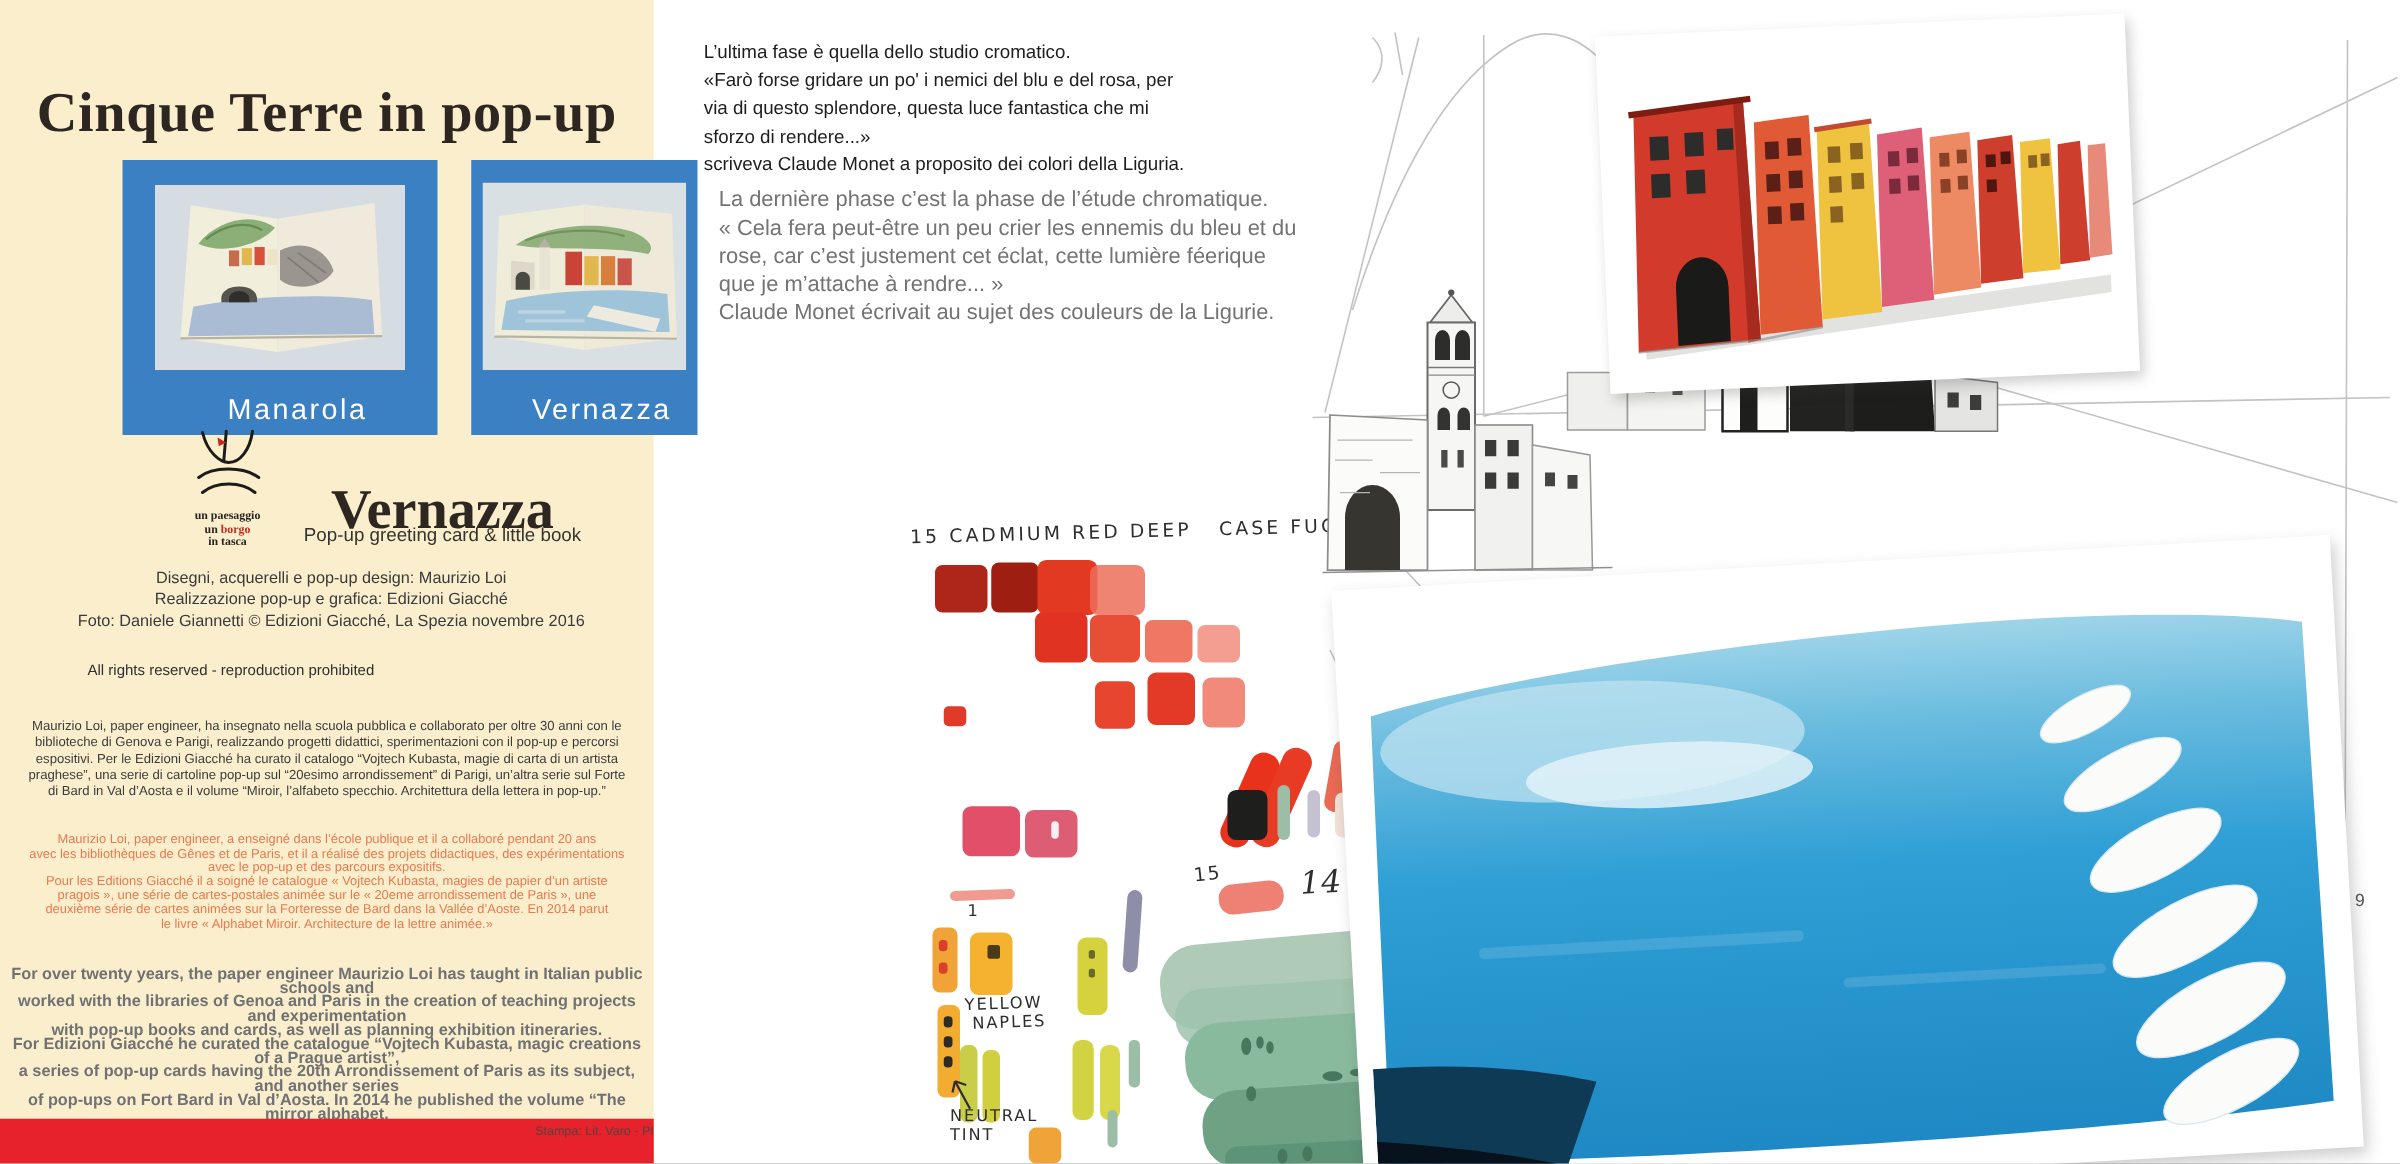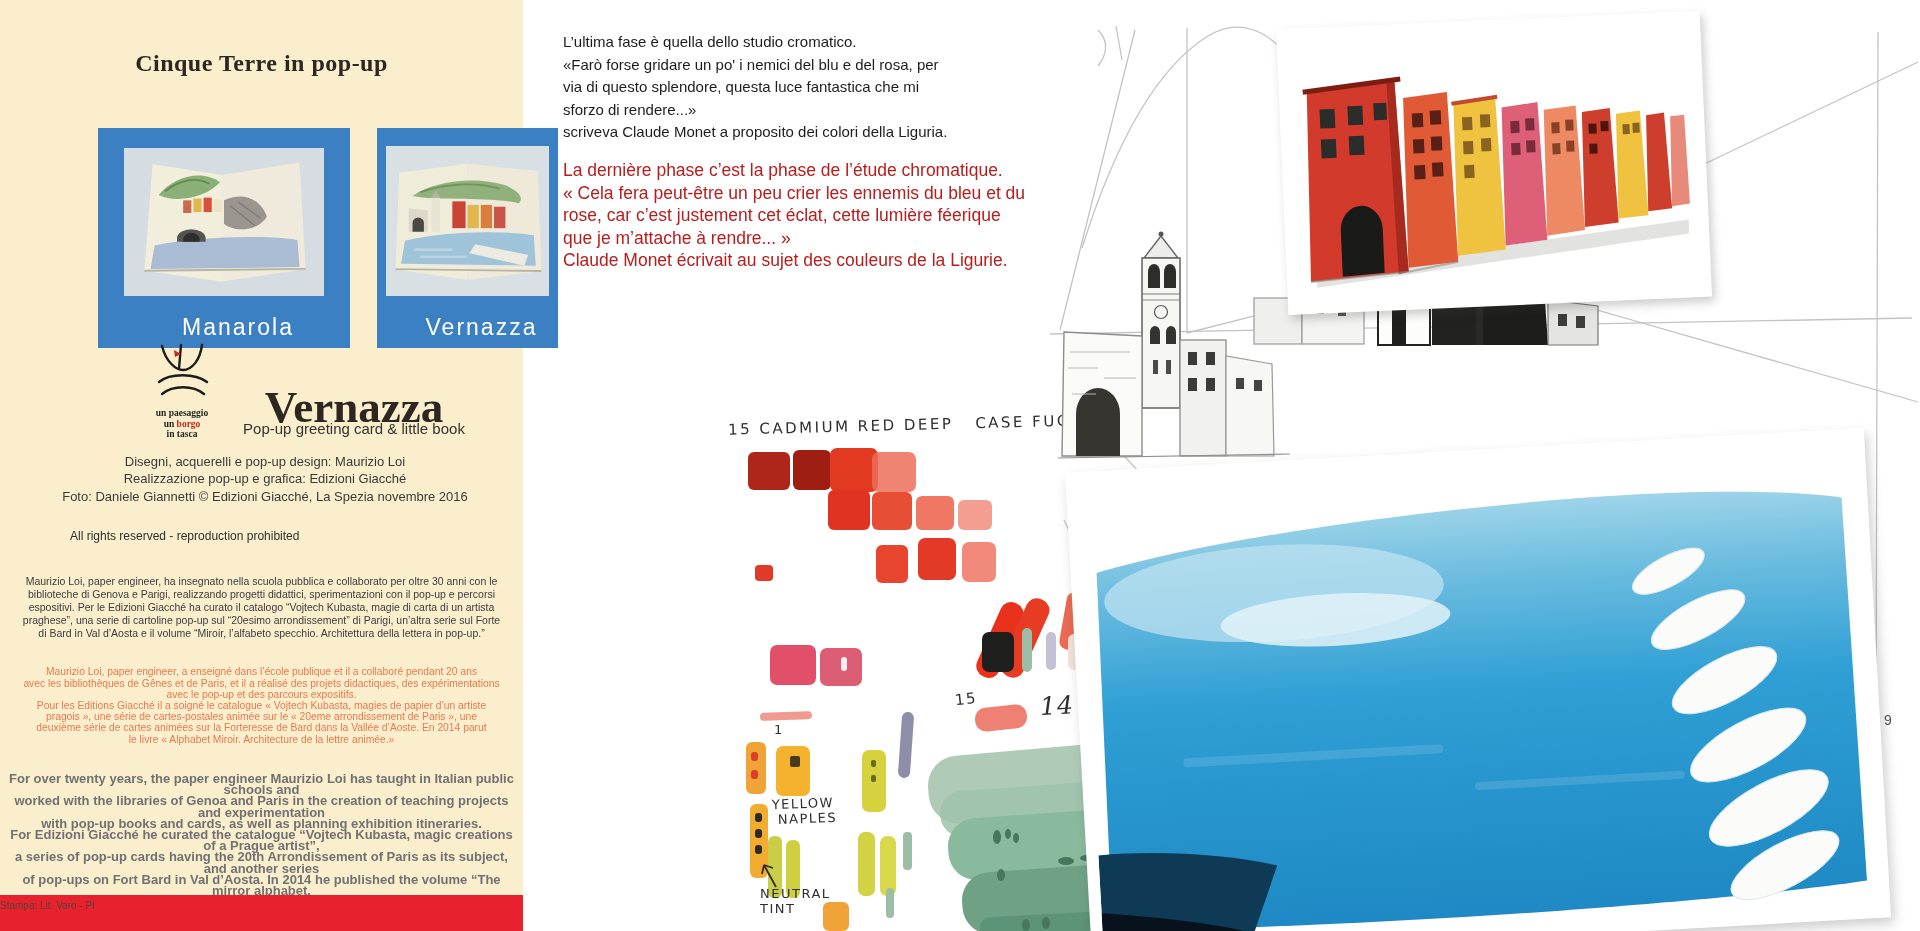--- a/index.html
+++ b/index.html
@@ -2,21 +2,21 @@
 <html><head>
 <meta charset="utf-8">
 <style>
   html,body{margin:0;padding:0;background:#888;}
   #stage{position:relative;width:1920px;height:931px;background:#ffffff;overflow:hidden;
          font-family:"Liberation Sans",sans-serif;}
 
   
   .page-left{position:absolute;left:0;top:0;width:523px;height:931px;background:#FAEECC;}
   .main-title{position:absolute;left:0;top:34px;width:523px;text-align:center;
-    font-family:"Liberation Serif",serif;font-size:24px;color:#2d2621;letter-spacing:.5px;}
+    font-family:"Liberation Serif",serif;font-size:45px;color:#2d2621;letter-spacing:.5px;}
   .card{position:absolute;top:112px;height:220px;background:#3B80C3;}
   .card-manarola{left:58px;width:252px;}
   .card-vernazza{left:337px;width:181px;}
   .card .photo{position:absolute;}
   .card-manarola .photo{left:26px;right:26px;top:20px;bottom:52px;}
   .card-vernazza .photo{left:9px;right:9px;top:18px;bottom:52px;}
   .card figcaption{position:absolute;left:0;right:0;bottom:7px;text-align:center;
     color:#ffffff;font-size:23px;letter-spacing:2px;padding-left:28px;}
   .logo-mark{position:absolute;left:150px;top:342px;width:66px;height:64px;}
   .logo-text{position:absolute;left:132px;top:408px;width:100px;text-align:center;
@@ -28,26 +28,26 @@
     font-size:15px;color:#34332f;}
   .credits{position:absolute;left:20px;top:440px;width:490px;text-align:center;
     font-size:13px;line-height:17.4px;color:#3a3a3c;white-space:pre-line;}
   .rights{position:absolute;left:70px;top:517px;width:450px;text-align:left;
     font-size:12px;color:#2f2f31;}
   .bio{position:absolute;left:8px;width:507px;text-align:center;white-space:pre-line;}
   .bio-it{top:564px;font-size:10.5px;line-height:13.2px;color:#3c3c3e;}
   .bio-fr{top:656px;font-size:10.3px;line-height:11.2px;color:#E87A50;}
   .bio-en{top:760px;font-size:13px;line-height:11.2px;color:#707173;font-weight:bold;}
   .printbar{position:absolute;left:0;top:895px;width:523px;height:36px;background:#E8222D;}
-  .printbar span{display:block;text-align:left;margin-top:5px;font-size:10px;color:#54443c;}
+  .printbar span{display:block;text-align:right;margin-top:5px;font-size:10px;color:#54443c;}
 
   
   .quote{position:absolute;left:563px;width:500px;white-space:pre-line;}
   .q-it{top:31px;font-size:15px;line-height:22.6px;color:#1d1d1f;}
-  .q-fr{top:159px;font-size:17.5px;line-height:22.6px;color:#b91c1c;}
+  .q-fr{top:148px;font-size:17.5px;line-height:22.6px;color:#737373;margin-left:12px;}
   .q-en{top:297px;font-size:17.5px;line-height:22.2px;color:#77787A;}
   .palette-svg{position:absolute;left:545px;top:405px;width:700px;height:526px;}
   .hand{position:absolute;white-space:pre;font-family:"DejaVu Sans",sans-serif;
     color:#2e2e30;letter-spacing:1.5px;font-weight:500;}
   .hand-header{left:728px;top:416px;font-size:15px;letter-spacing:2.5px;transform:rotate(-1.5deg);}
   .hand-15{left:955px;top:690px;font-size:15px;transform:rotate(-6deg);}
   .hand-1{left:774px;top:722px;font-size:13px;}
   .hand-perilene{left:1040px;top:688px;font-family:"DejaVu Serif",serif;font-style:italic;
     font-size:25px;letter-spacing:1px;transform:rotate(-3deg);}
   .hand-yellow{left:772px;top:796px;font-size:13px;line-height:15px;transform:rotate(-2deg);}

